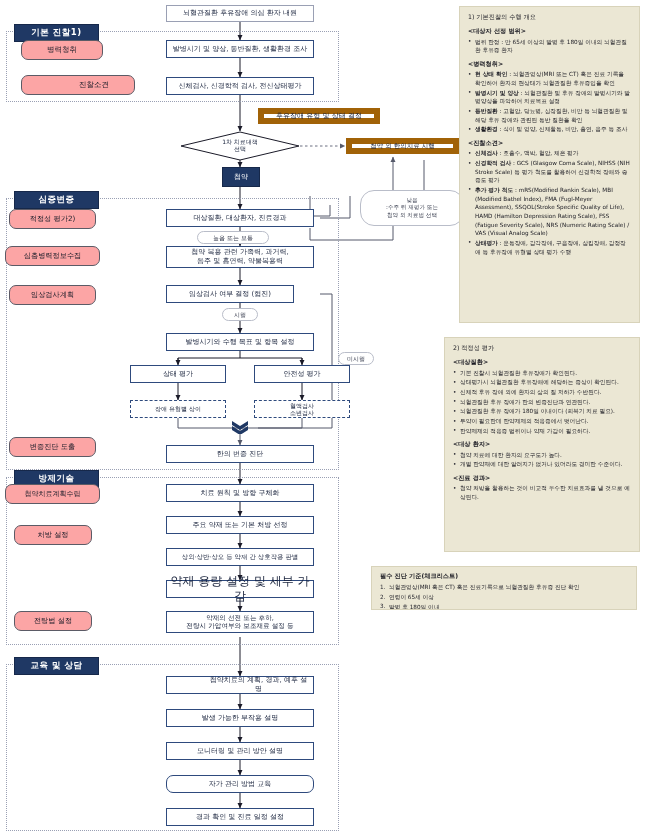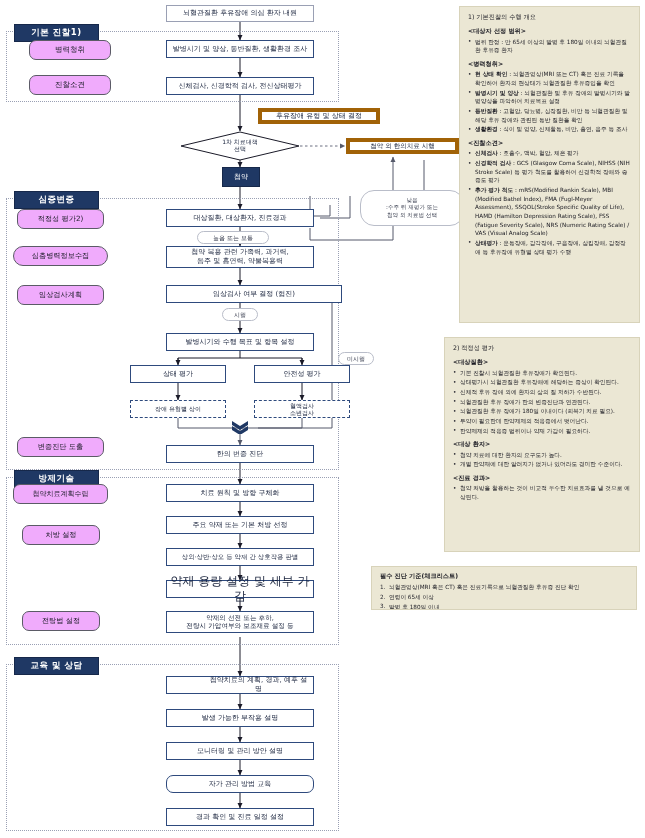--- a/index.html
+++ b/index.html
@@ -19,33 +19,32 @@
   .section-title{
     position:absolute;background:#1f3864;color:#ffffff;
     font-weight:bold;letter-spacing:0.5px;
     display:flex;align-items:center;justify-content:center;
     border:1px solid #16284a;
   }
 
   
   .stage{
     position:absolute;border:1px solid #5b5b66;border-radius:7px;
-    background:#f0abfc;color:#20202c;
+    background:#fca5a5;color:#20202c;
     display:flex;align-items:center;justify-content:center;text-align:center;
     line-height:1.15;
-    margin-left:8px;
   }
 
   
   .node{
     position:absolute;border:1.4px solid #2e4a7d;background:#ffffff;
     display:flex;align-items:center;justify-content:center;text-align:center;
     color:#16203a;line-height:1.25;padding:0 3px;box-sizing:border-box;
   }
-  .node.plain{border:4px solid #a16207;}
+  .node.plain{border:6px solid #a16207;}
   .node.dash{border:1.5px dashed #2e4a7d;}
 
   
   .diamond{
     position:absolute;display:flex;align-items:center;justify-content:center;
   }
   .diamond .dtext{
     position:relative;z-index:2;text-align:center;line-height:1.15;color:#16203a;
   }
 
@@ -170,21 +169,21 @@
       <path d="M260,216 L330,216 L330,205"></path>
     </g>
   </svg>
 
   <div class="node" style="left:166px;top:5px;width:148px;height:17px;font-size:7px;border:1px solid #9aa0b4;">뇌혈관질환 후유장애 의심 환자 내원</div>
 
   <div class="section" style="left:6px;top:31px;width:331px;height:69px;"></div>
   <div class="section-title" style="left:14px;top:24px;width:83px;height:16px;font-size:8.5px;">기본 진찰1)</div>
 
   <div class="stage" style="left:21px;top:40px;width:80px;height:18px;font-size:7.5px;">병력청취</div>
-  <div class="stage" style="left:21px;top:75px;width:80px;height:18px;font-size:7.5px;">진찰소견</div>
+  <div class="stage" style="left:21px;top:75px;width:80px;height:18px;font-size:7.5px;padding-left:32px;">진찰소견</div>
 
   <div class="node" style="left:166px;top:40px;width:148px;height:18px;font-size:7px;">발병시기 및 양상, 동반질환, 생활환경 조사</div>
   <div class="node" style="left:166px;top:77px;width:148px;height:18px;font-size:7px;">신체검사,  신경학적 검사, 전신상태평가</div>
 
   <div class="node plain" style="left:258px;top:108px;width:122px;height:16px;font-size:7px;">후유장애 유형 및 상태 결정</div>
 
   <div class="diamond" style="left:180px;top:131px;width:120px;height:30px;">
     <svg width="120" height="30" viewBox="0 0 120 30" style="position:absolute;left:0;top:0;">
       <polygon points="60,1 119,15 60,29 1,15" fill="#ffffff" stroke="#1a1a28" stroke-width="1"></polygon>
     </svg>
@@ -195,32 +194,32 @@
   </div>
 
   <div class="node plain" style="left:346px;top:138px;width:113px;height:16px;font-size:6.5px;">첩약 외 한의치료 시행</div>
 
   <div class="accent" style="left:222px;top:167px;width:36px;height:18px;font-size:7px;">첩약</div>
 
   <div class="section" style="left:6px;top:198px;width:331px;height:270px;"></div>
   <div class="section-title" style="left:14px;top:191px;width:83px;height:16px;font-size:8.5px;">심증변증</div>
 
   <div class="stage" style="left:9px;top:209px;width:85px;height:18px;font-size:7.2px;">적정성 평가2)</div>
-  <div class="stage" style="left:5px;top:246px;width:93px;height:18px;font-size:7.2px;border-radius:10px;">심층병력정보수집</div>
+  <div class="stage" style="left:5px;top:246px;width:93px;height:18px;font-size:7.2px;">심층병력정보수집</div>
   <div class="stage" style="left:9px;top:285px;width:85px;height:18px;font-size:7.2px;">임상검사계획</div>
   <div class="stage" style="left:9px;top:437px;width:85px;height:18px;font-size:7.2px;">변증진단 도출</div>
 
   <div class="node" style="left:166px;top:209px;width:148px;height:18px;font-size:7px;">대상질환, 대상환자, 진료경과</div>
 
   <div class="pill" style="left:197px;top:231px;width:72px;height:13px;font-size:6px;">높음 또는 보통</div>
 
   <div class="node" style="left:166px;top:246px;width:148px;height:22px;font-size:7px;white-space:pre-line;">첩약 복용 관련 가족력, 과거력,
 음주 및 흡연력, 약물복용력</div>
 
-  <div class="node" style="left:166px;top:285px;width:176px;height:18px;font-size:7px;">임상검사 여부 결정 (협진)</div>
+  <div class="node" style="left:166px;top:285px;width:128px;height:18px;font-size:7px;">임상검사 여부 결정 (협진)</div>
 
   <div class="pill" style="left:222px;top:308px;width:36px;height:13px;font-size:6px;">시행</div>
 
   <div class="pill" style="left:338px;top:352px;width:36px;height:13px;font-size:6px;">미시행</div>
 
   <div class="node" style="left:166px;top:333px;width:148px;height:18px;font-size:7px;">발병시기와 수행 목표 및 항목 설정</div>
 
   <div class="node" style="left:130px;top:365px;width:96px;height:18px;font-size:7px;">상태 평가</div>
   <div class="node" style="left:254px;top:365px;width:96px;height:18px;font-size:7px;">안전성 평가</div>
 

